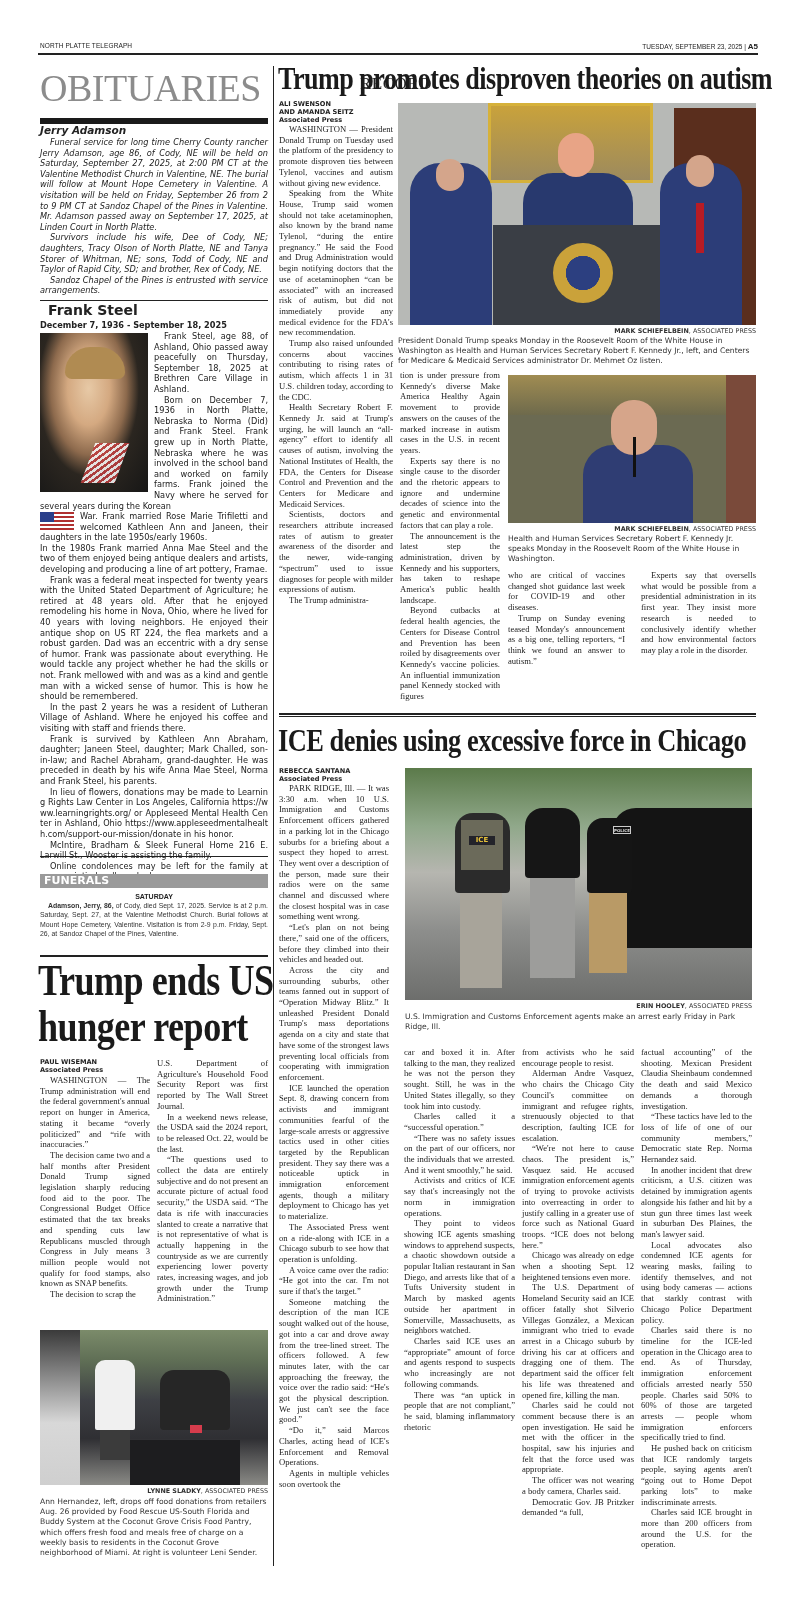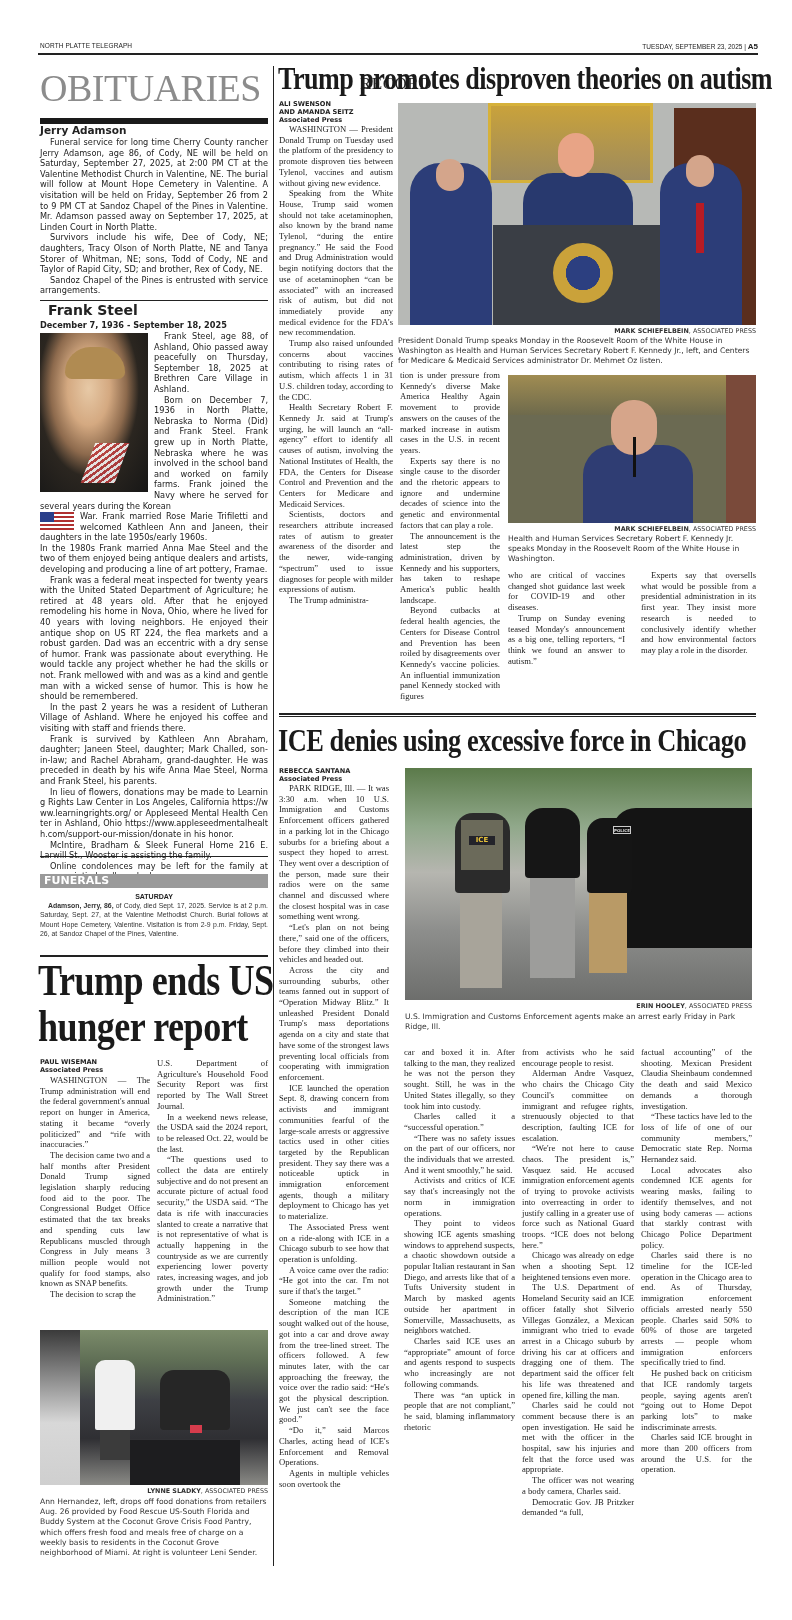--- a/index.html
+++ b/index.html
@@ -44,21 +44,21 @@
   <span> | </span>
   <b>A5</b>
 </div>
 <div class="abs mast-rule"></div>
 
 <div class="abs serif" style="left:40px; top:66px; font-size:38px; color:#8c8c8c; letter-spacing:-0.5px; line-height:44px;">
   <span style="font-variant: small-caps;">OBITUARIES</span>
 </div>
 <div class="abs" style="left:40px; top:118px; width:228px; height:6px; background:#1a1a1a;"></div>
 
-<div class="abs" style="left:40px; top:124px; width:228px;">
+<div class="abs" style="left:40px; top:124px; width:228px;font-style:italic;">
   <div class="sans" style="font-size:10.5px; font-weight:bold; line-height:13px;">Jerry Adamson</div>
   <div class="ob">
     <p>Funeral service for long time Cherry County rancher Jerry Adamson, age 86, of Cody, NE will be held on Saturday, September 27, 2025, at 2:00 PM CT at the Valentine Methodist Church in Valentine, NE. The burial will follow at Mount Hope Cemetery in Valentine. A visitation will be held on Friday, September 26 from 2 to 9 PM CT at Sandoz Chapel of the Pines in Valentine. Mr. Adamson passed away on September 17, 2025, at Linden Court in North Platte.</p>
     <p>Survivors include his wife, Dee of Cody, NE; daughters, Tracy Olson of North Platte, NE and Tanya Storer of Whitman, NE; sons, Todd of Cody, NE and Taylor of Rapid City, SD; and brother, Rex of Cody, NE.</p>
     <p>Sandoz Chapel of the Pines is entrusted with service arrangements.</p>
   </div>
 </div>
 <div class="abs hrule" style="left:40px; top:300px; width:228px;"></div>
 
 <div class="abs" style="left:40px; top:304px; width:228px;">
@@ -267,18 +267,19 @@
     <p>The U.S. Department of Homeland Security said an ICE officer fatally shot Silverio Villegas González, a Mexican immigrant who tried to evade arrest in a Chicago suburb by driving his car at officers and dragging one of them. The department said the officer felt his life was threatened and opened fire, killing the man.</p>
     <p>Charles said he could not comment because there is an open investigation. He said he met with the officer in the hospital, saw his injuries and felt that the force used was appropriate.</p>
     <p>The officer was not wearing a body camera, Charles said.</p>
     <p>Democratic Gov. JB Pritzker demanded “a full,</p>
   </div>
 </div>
 <div class="abs" style="left:641px; top:1047px; width:111px;">
   <div class="bt serif">
     <p style="text-indent:0;">factual accounting” of the shooting. Mexican President Claudia Sheinbaum condemned the death and said Mexico demands a thorough investigation.</p>
     <p>“These tactics have led to the loss of life of one of our community members,” Democratic state Rep. Norma Hernandez said.</p>
+    <p>In another incident that drew criticism, a U.S. citizen was detained by immigration agents alongside his father and hit by a stun gun three times last week in suburban Des Plaines, the man's lawyer said.</p>
     <p>Local advocates also condemned ICE agents for wearing masks, failing to identify themselves, and not using body cameras — actions that starkly contrast with Chicago Police Department policy.</p>
     <p>Charles said there is no timeline for the ICE-led operation in the Chicago area to end. As of Thursday, immigration enforcement officials arrested nearly 550 people. Charles said 50% to 60% of those are targeted arrests — people whom immigration enforcers specifically tried to find.</p>
     <p>He pushed back on criticism that ICE randomly targets people, saying agents aren't “going out to Home Depot parking lots” to make indiscriminate arrests.</p>
     <p>Charles said ICE brought in more than 200 officers from around the U.S. for the operation.</p>
   </div>
 </div>
 
 </body></html>

